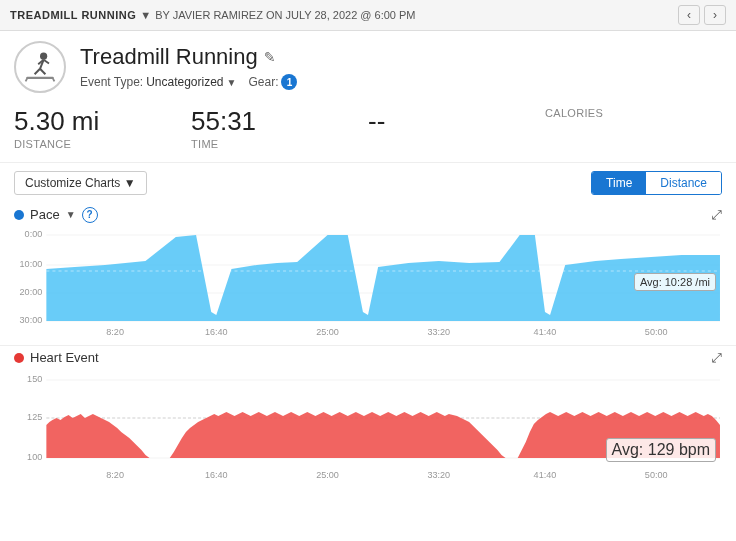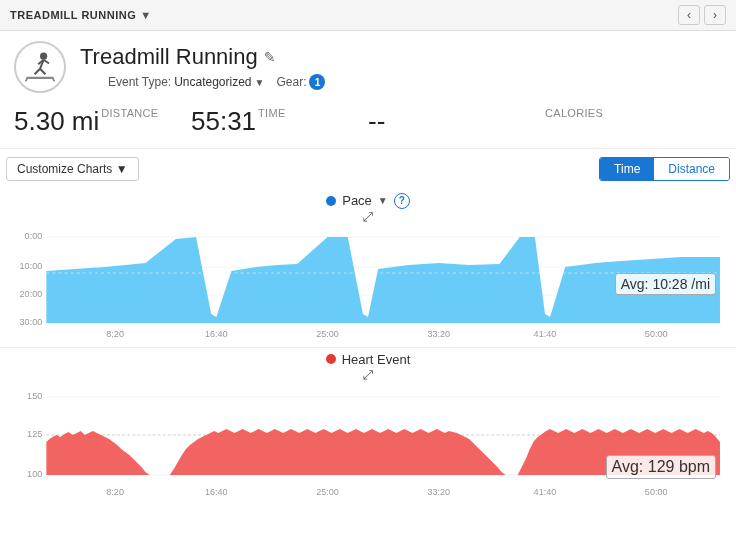--- a/index.html
+++ b/index.html
@@ -90,21 +90,20 @@
       color: #666;
       font-size: 14px;
       cursor: pointer;
     }
     .activity-meta {
       display: flex;
       align-items: center;
       gap: 12px;
       font-size: 12px;
       color: #555;
-      margin-left: 28px;
     }
     .meta-item {
       display: flex;
       align-items: center;
       gap: 3px;
     }
     .dropdown-arrow {
       font-size: 10px;
     }
     .gear-badge {
@@ -123,41 +122,41 @@
     
     .stats-row {
       display: flex;
       padding: 8px 14px 12px 14px;
       gap: 0;
       border-bottom: 1px solid #eee;
     }
     .stat-item {
       flex: 1;
       display: flex;
-      flex-direction: row;
+      flex-direction: column;
       gap: 2px;
     }
     .stat-value {
       font-size: 26px;
       font-weight: 300;
       color: #222;
       line-height: 1.1;
     }
     .stat-label {
       font-size: 11px;
       color: #888;
       text-transform: uppercase;
       letter-spacing: 0.3px;
     }
 
     
     .toolbar-row {
       display: flex;
       justify-content: space-between;
-      padding: 8px 6px;
+      padding: 8px 14px;
     }
     .customize-btn {
       border: 1px solid #ccc;
       background: #fff;
       border-radius: 3px;
       padding: 4px 10px;
       font-size: 12px;
       cursor: pointer;
       color: #333;
       display: flex;
@@ -189,21 +188,20 @@
     
     .chart-section {
       padding: 4px 14px 8px 14px;
       border-bottom: 1px solid #eee;
     }
     .chart-header {
       display: flex;
       align-items: center;
       justify-content: space-between;
       margin-bottom: 4px;
-      flex-direction: column;
     }
     .chart-title-row {
       display: flex;
       align-items: center;
       gap: 6px;
     }
     .dot {
       width: 10px;
       height: 10px;
       border-radius: 50%;
@@ -246,21 +244,21 @@
     }
     .avg-label {
       position: absolute;
       right: 6px;
       top: 50%;
       transform: translateY(-50%);
       background: rgba(255,255,255,0.85);
       border: 1px solid #aaa;
       border-radius: 3px;
       padding: 2px 5px;
-      font-size: 14px;
+      font-size: 11px;
       color: #333;
       pointer-events: none;
     }
 
     
     .hr-chart-container {
       position: relative;
       width: 100%;
       height: 110px;
       text-align: center;
@@ -282,20 +280,21 @@
       pointer-events: none;
     }
   </style>
 </head>
 <body>
 
 <div class="breadcrumb-bar">
   <div class="breadcrumb-left">
     <span class="breadcrumb-title">TREADMILL RUNNING</span>
     <span style="cursor:pointer;">▼</span>
+    <span style="font-size:11px;color:#555;">BY JAVIER RAMIREZ ON JULY 28, 2022 @ 6:00 PM</span>
   </div>
   <div class="breadcrumb-nav">
     <button class="nav-arrow">‹</button>
     <button class="nav-arrow">›</button>
   </div>
 </div>
 
 <div class="header-section">
   <div class="activity-icon-circle">
     <svg viewBox="0 0 40 40" width="36" height="36">

